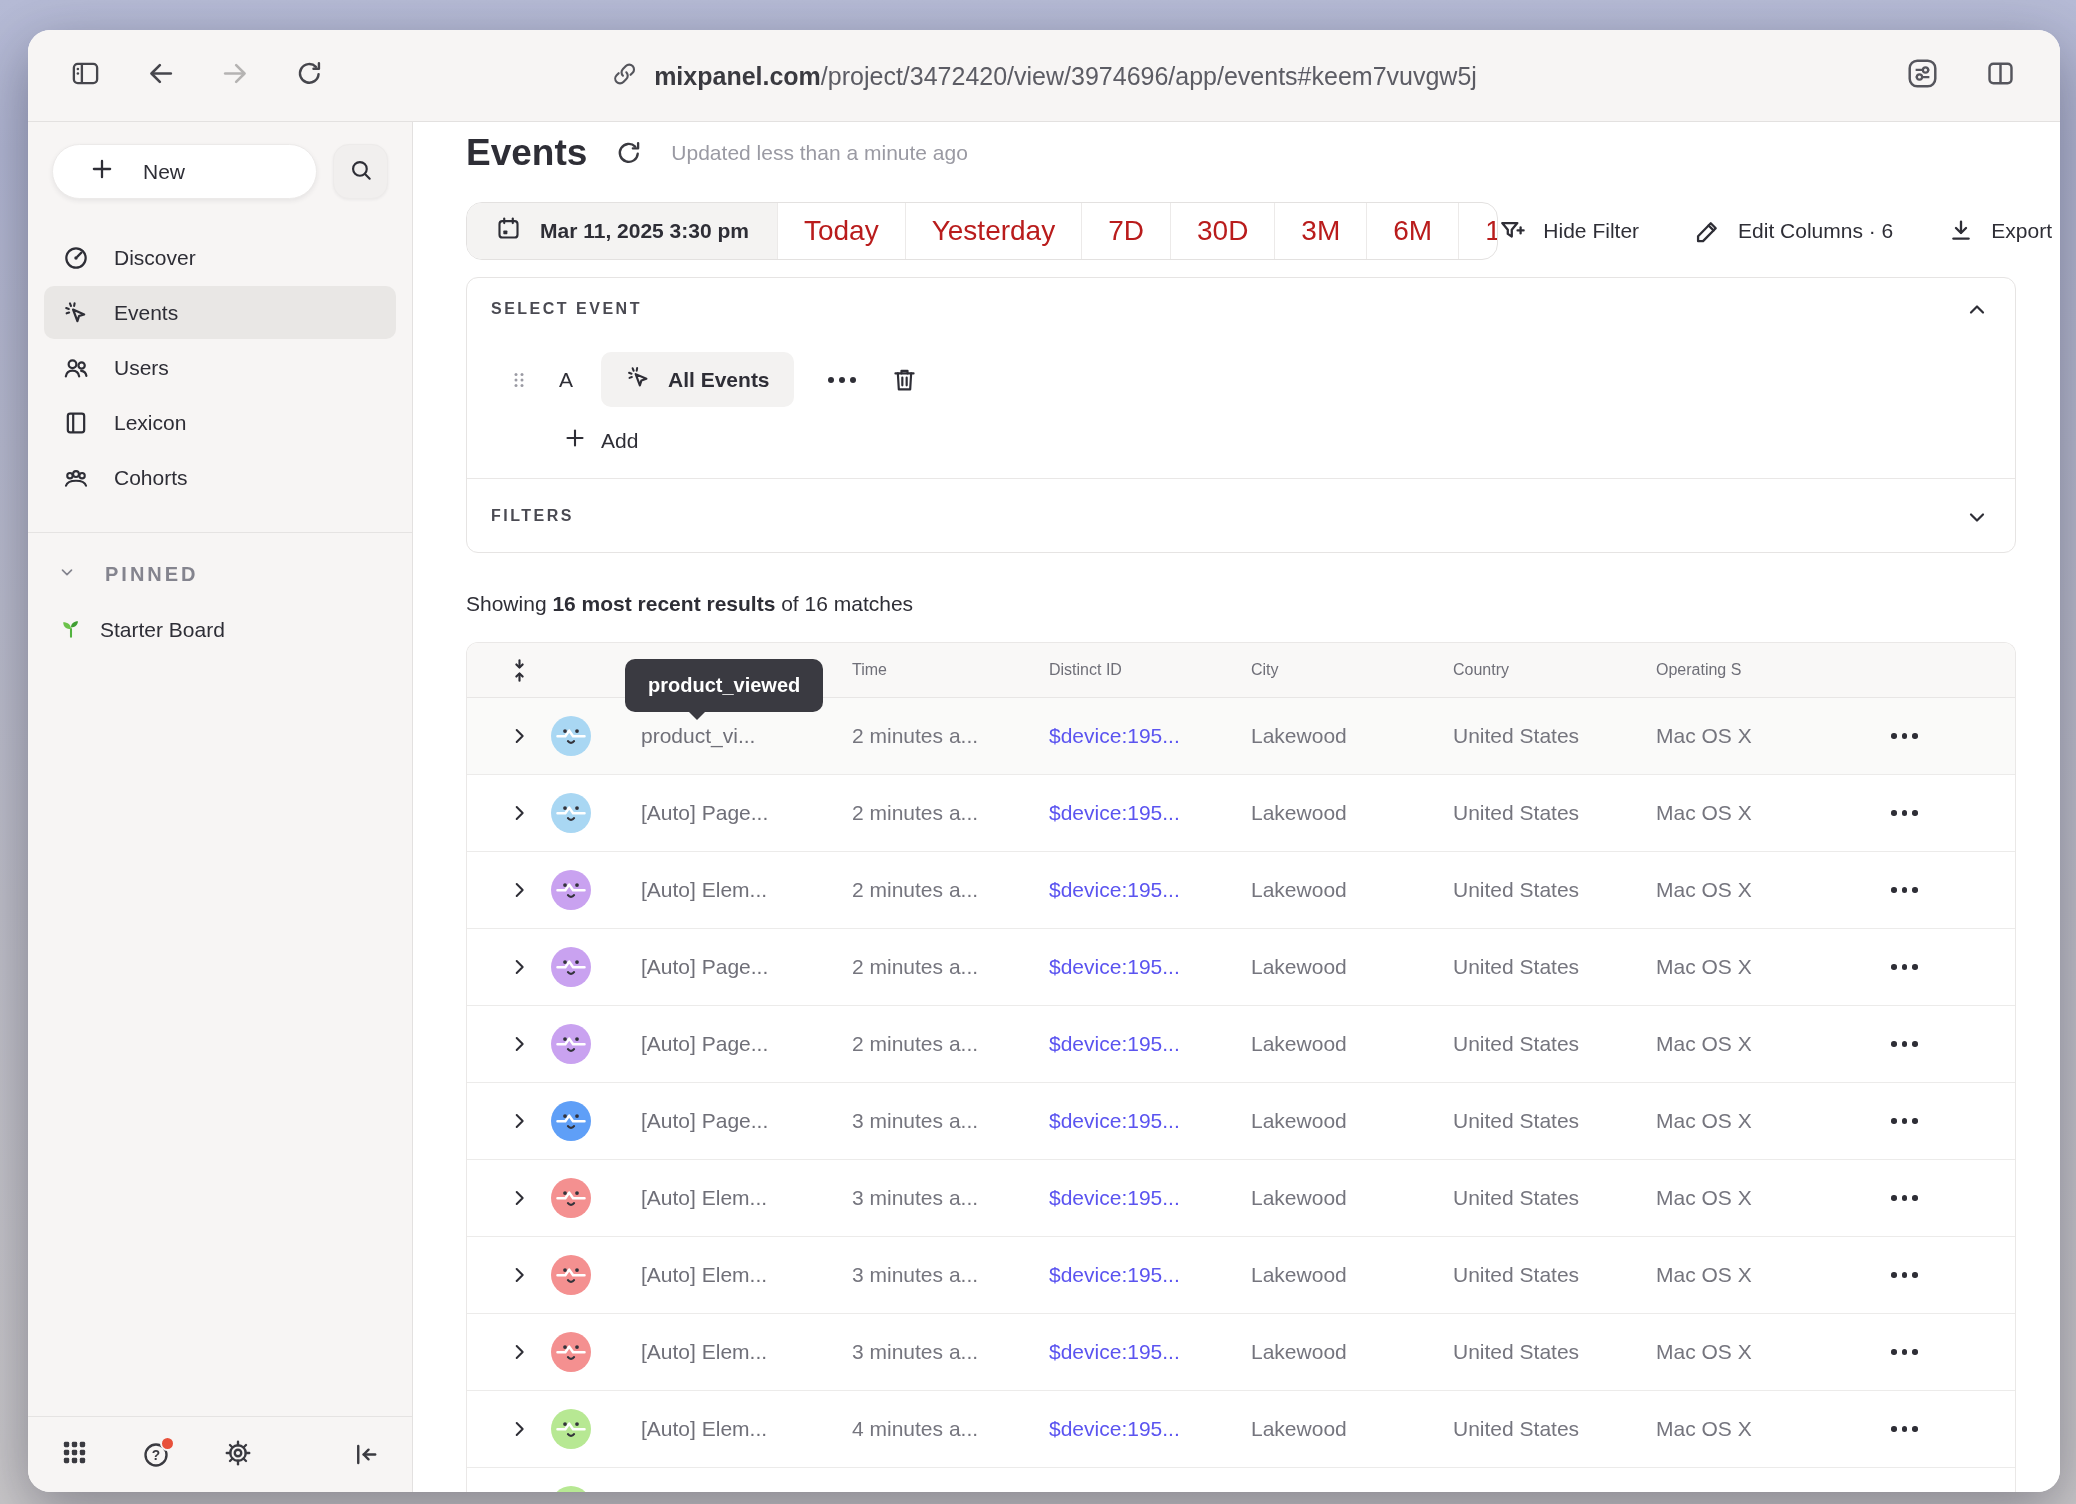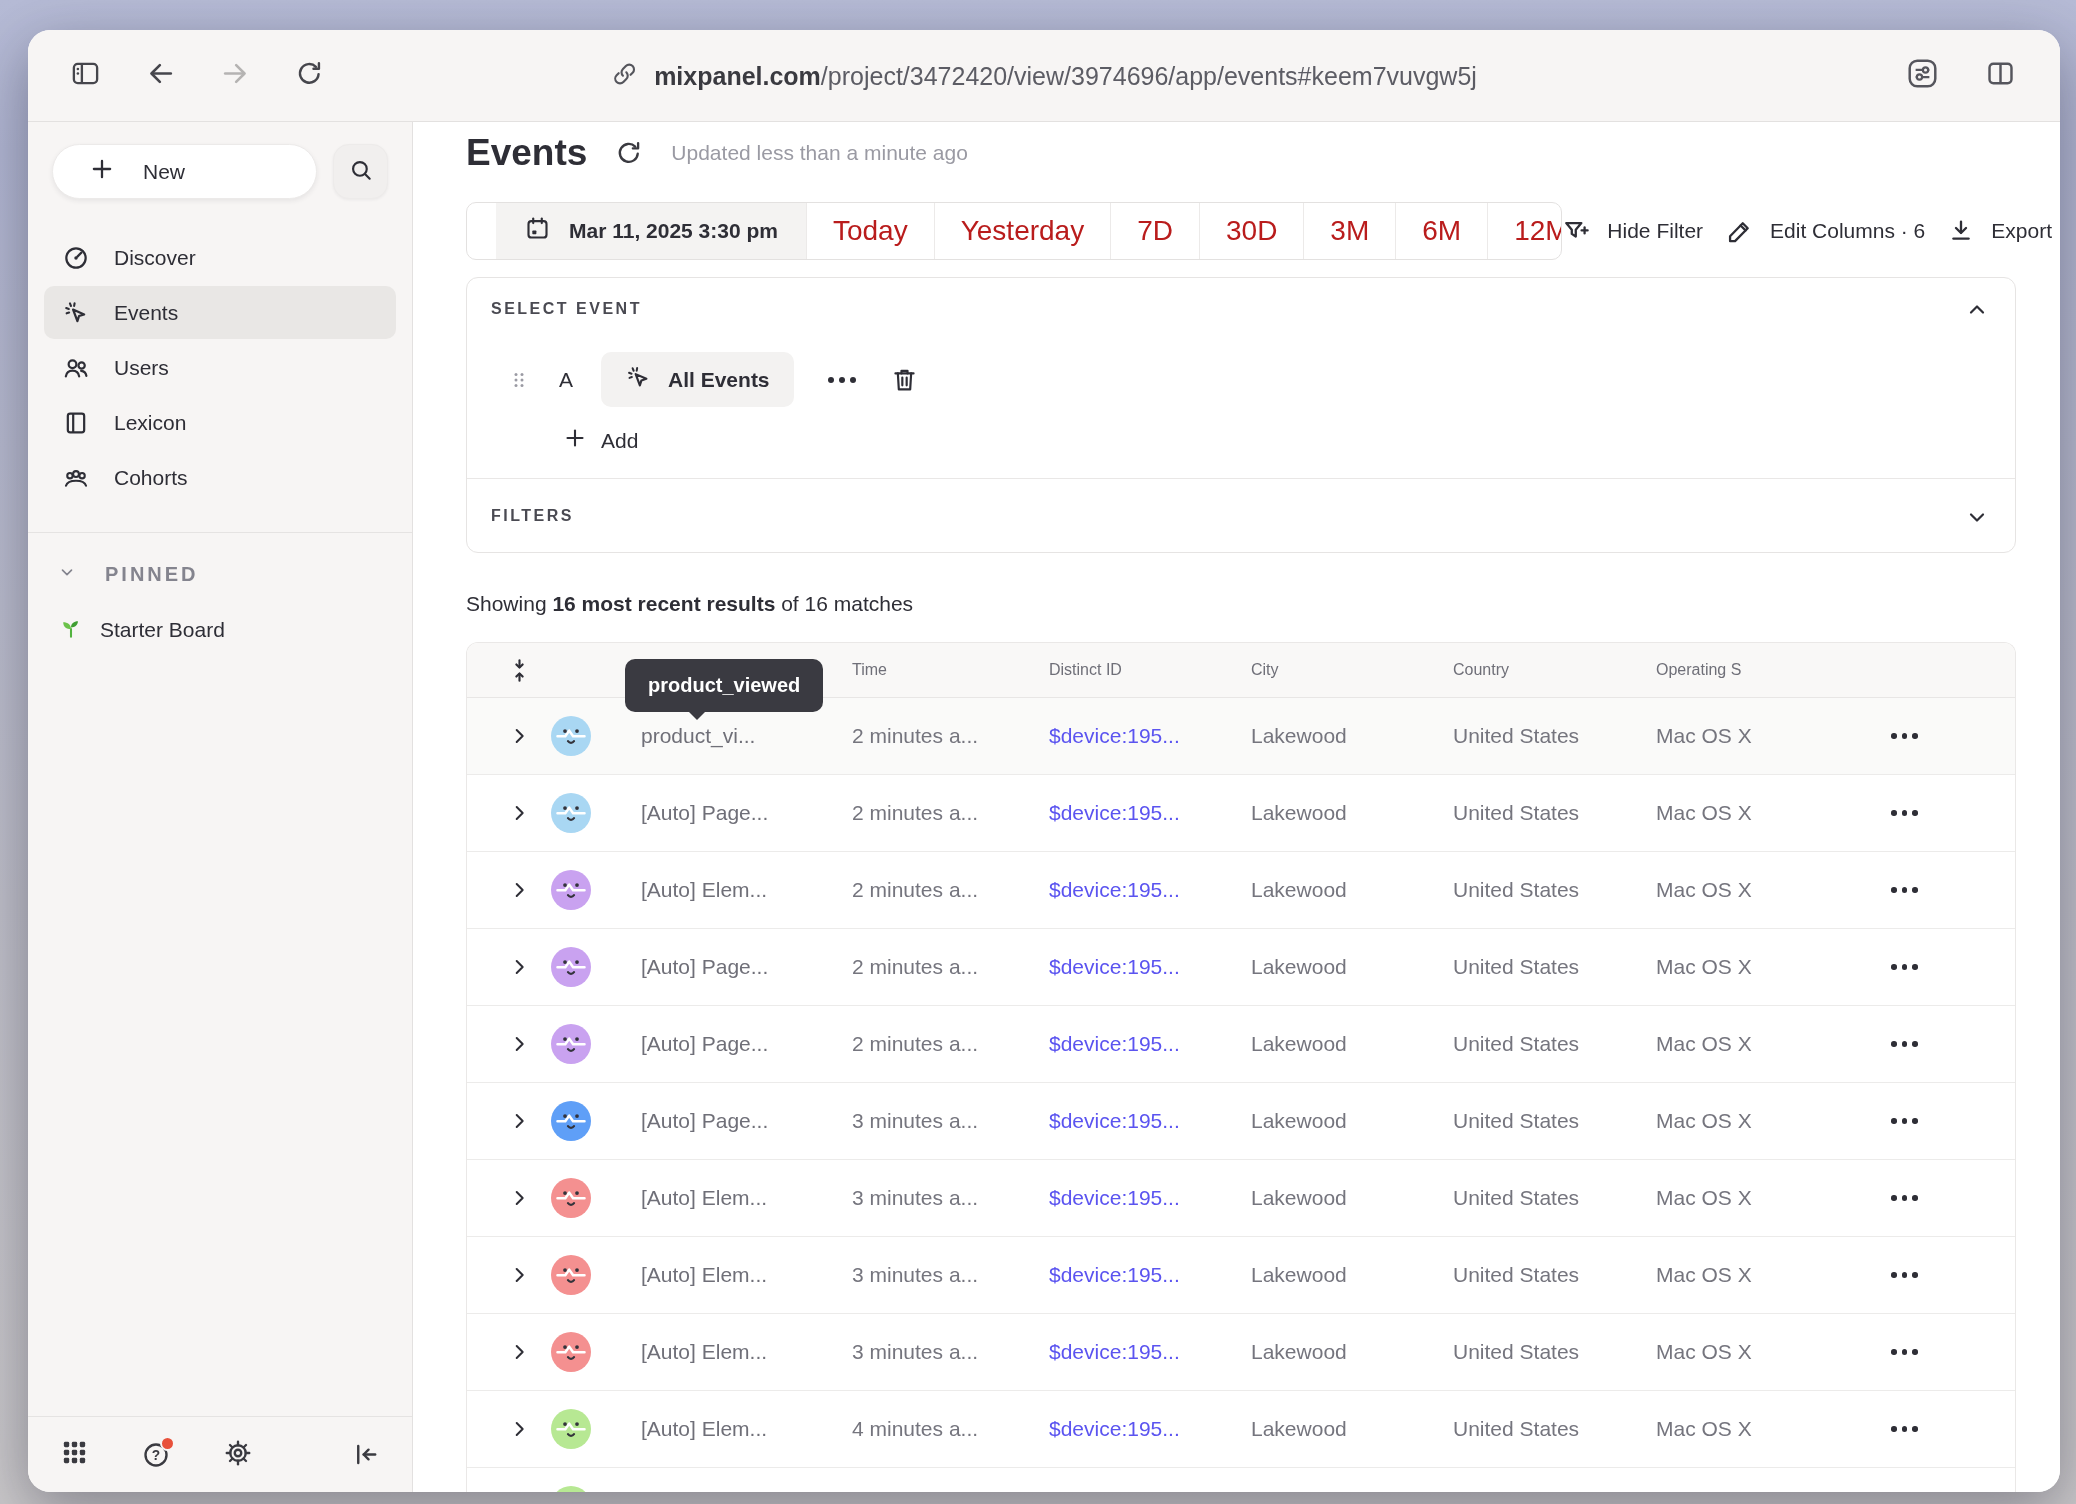--- a/index.html
+++ b/index.html
@@ -51,24 +51,24 @@
   .collapse-btn { margin-left:auto; display:grid; place-items:center; cursor:pointer; }
 
   
   .main { flex:1; background:#fff; position:relative; min-width:0; overflow:hidden; }
   .main-header { position:absolute; left:53px; top:10px; display:flex; align-items:center; gap:28px; }
   .page-title { font-size:37px; font-weight:700; color:#2e2e36; }
   .refresh-btn { color:#3a3a40; display:grid; place-items:center; cursor:pointer; }
   .updated { font-size:21px; color:#9a9aa3; }
 
   .filter-row { position:absolute; left:53px; right:8px; top:80px; height:58px; display:flex; align-items:center; }
-  .date-control { display:flex; align-items:stretch; height:58px; border:1px solid #e3e1e0; border-radius:10px; overflow:hidden; background:#fff;padding-left:29px; }
+  .date-control { display:flex; align-items:stretch; height:58px; border:1px solid #e3e1e0; border-radius:16px; overflow:hidden; background:#fff; }
   .seg { display:flex; align-items:center; justify-content:center; padding:0 26px; font-size:28px; color:#b91c1c; border-left:1px solid #eceae9; cursor:pointer; white-space:nowrap; }
   .seg.date { background:#f4f3f2; color:#2e2e36; gap:18px; border-left:none; padding:0 28px; font-weight:700; font-size:21px; }
-  .right-actions { margin-left:auto; display:flex; align-items:center; gap:22px; }
+  .right-actions { margin-left:auto; display:flex; align-items:center; gap:54px; }
   .action { display:flex; align-items:center; gap:16px; font-size:21px; color:#2e2e36; cursor:pointer; white-space:nowrap; }
   .action .aicon { color:#2e2e36; display:grid; place-items:center; }
 
   .card { position:absolute; left:53px; width:1550px; top:155px; border:1px solid #e6e4e3; border-radius:12px; background:#fff; }
   .sec-select { height:200px; position:relative; }
   .sec-title { position:absolute; left:24px; top:22px; font-size:16px; font-weight:700; letter-spacing:2.5px; color:#4a4a52; }
   .sec-chev { position:absolute; right:26px; top:20px; color:#2e2e36; cursor:pointer; }
   .clause-row { position:absolute; left:40px; top:74px; display:flex; align-items:center; gap:28px; }
   .drag-handle { color:#9b9ba4; display:grid; place-items:center; cursor:grab; }
   .clause-letter { font-size:21px; color:#2e2e36; }

